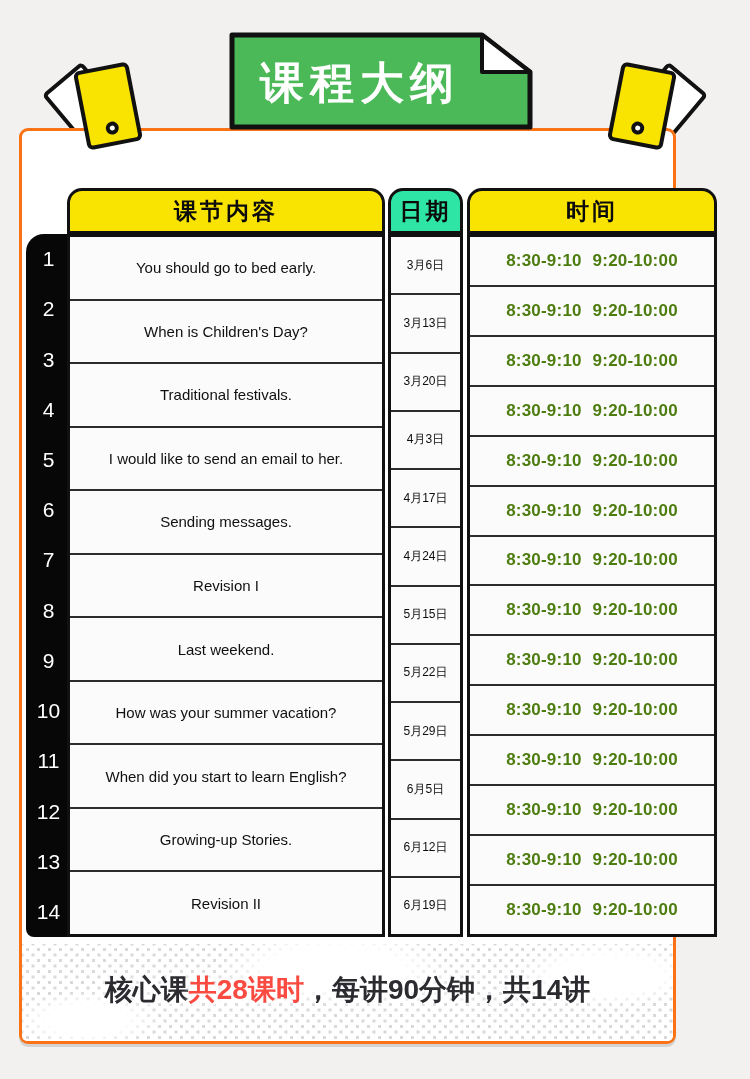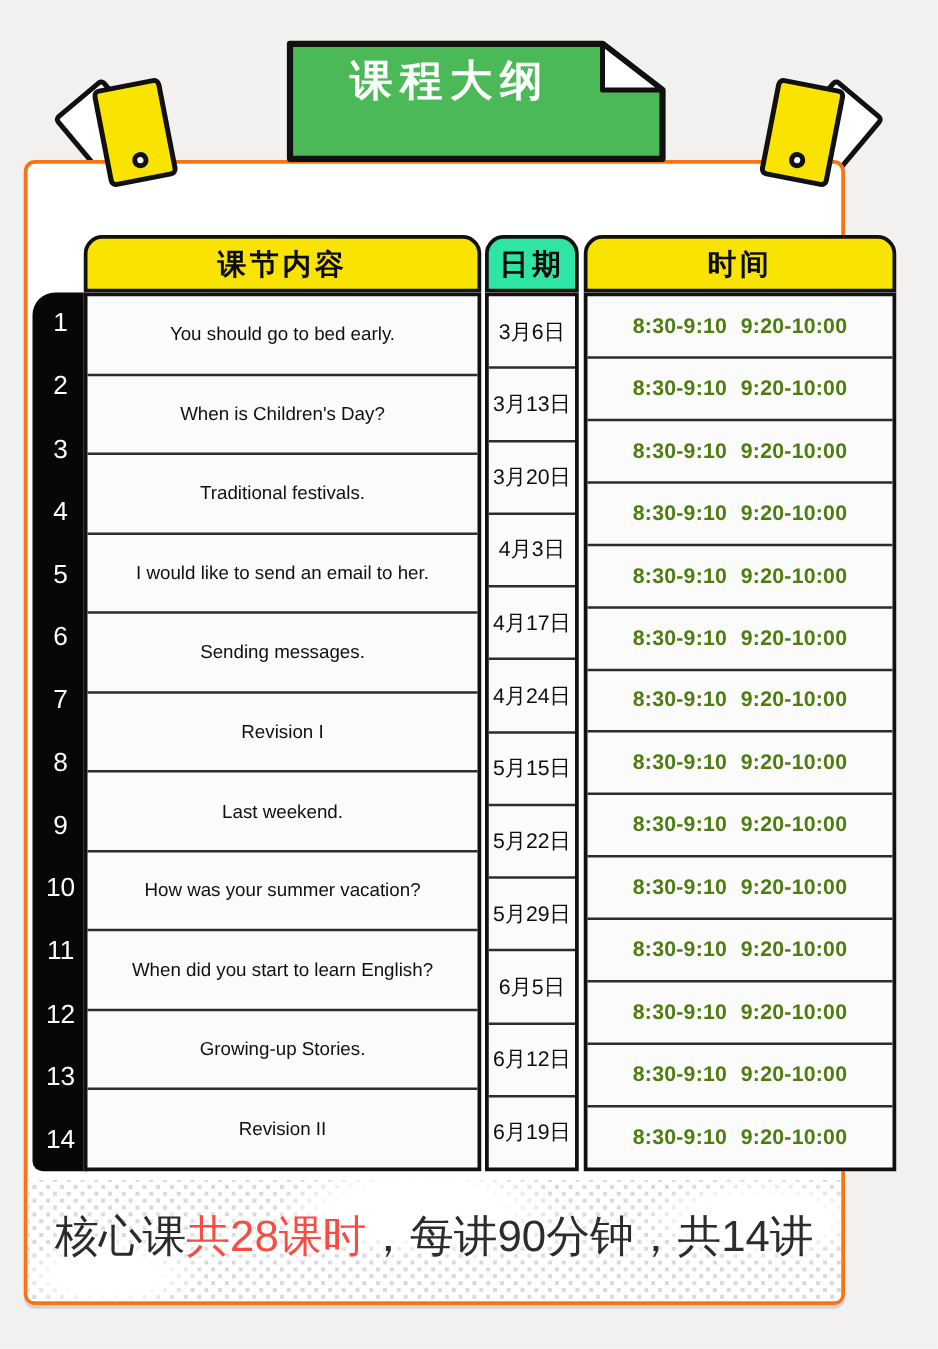--- a/index.html
+++ b/index.html
@@ -29,23 +29,23 @@
   
   .card{
     position:absolute;left:19px;top:128px;width:657px;height:916px;
     background:#fff;border:3px solid #f97316;border-radius:9px;z-index:2;
     box-shadow:0 3px 0 rgba(0,0,0,.12);
   }
 
   
   .banner-svg{position:absolute;left:225px;top:30px;z-index:5;}
   .banner-title{
-    position:absolute;left:232px;top:19px;width:250px;height:92px;z-index:5;
+    position:absolute;left:232px;top:37px;width:250px;height:92px;z-index:5;
     display:flex;align-items:center;justify-content:center;
-    color:#fff;font-size:34px;font-weight:800;letter-spacing:6px;text-indent:6px;
+    color:#fff;font-size:44px;font-weight:800;letter-spacing:6px;text-indent:6px;
   }
 
   
   .header-cell{
     position:absolute;height:46px;top:57px;
     display:flex;align-items:center;justify-content:center;
     background:var(--yellow);border:3px solid var(--ink);border-radius:15px 15px 0 0;
     font-size:23px;font-weight:800;letter-spacing:3px;color:#0b0b0b;
   }
   .h-content{left:45px;width:318px;}
@@ -64,39 +64,39 @@
     position:absolute;top:103px;height:703px;background:#FBFBFB;
     border:3px solid var(--ink);display:flex;flex-direction:column;z-index:1;
   }
   .col-content{left:45px;width:318px;}
   .col-date{left:366px;width:75px;}
   .col-time{left:445px;width:250px;}
   .cell{flex:1;display:flex;align-items:center;justify-content:center;
     color:#161616;text-align:center;}
   .cell + .cell{border-top:2px solid #2c2c2c;}
   .content-cell{font-size:15px;font-weight:400;color:#101010;}
-  .date-cell{font-size:17px;color:#0d0d0d;}
+  .date-cell{font-size:12px;color:#0d0d0d;}
   .time-cell{font-size:17px;font-weight:700;color:#4d7c0f;word-spacing:6px;letter-spacing:.2px;}
 
   
   .dots{
     position:absolute;left:0;right:0;bottom:0;height:97px;border-radius:0 0 5px 5px;
     background-color:#fff;
     background-image:
       radial-gradient(ellipse 150px 48px at 48% 25%, #fff 45%, rgba(255,255,255,0) 78%),
       radial-gradient(ellipse 120px 42px at 90% 32%, #fff 45%, rgba(255,255,255,0) 78%),
       radial-gradient(ellipse 100px 38px at 10% 78%, #fff 40%, rgba(255,255,255,0) 75%),
       radial-gradient(#d9d9dc 1.7px, rgba(255,255,255,0) 1.9px),
       radial-gradient(#d9d9dc 1.7px, rgba(255,255,255,0) 1.9px);
     background-size:auto,auto,auto,11px 11px,11px 11px;
     background-position:0 0,0 0,0 0,0 0,5.5px 5.5px;
     display:flex;align-items:center;justify-content:center;
   }
   .footer-text{
-    font-size:35px;font-weight:400;color:#2b2b30;white-space:nowrap;
+    font-size:28px;font-weight:700;color:#2b2b30;white-space:nowrap;
     padding-bottom:6px;
     text-shadow:0 0 8px #fff,0 0 8px #fff,2px 2px 0 rgba(255,255,255,.9);
   }
   .footer-text .hl{color:var(--red);}
 </style>
 </head>
 <body>
 
 <div class="page">
 

